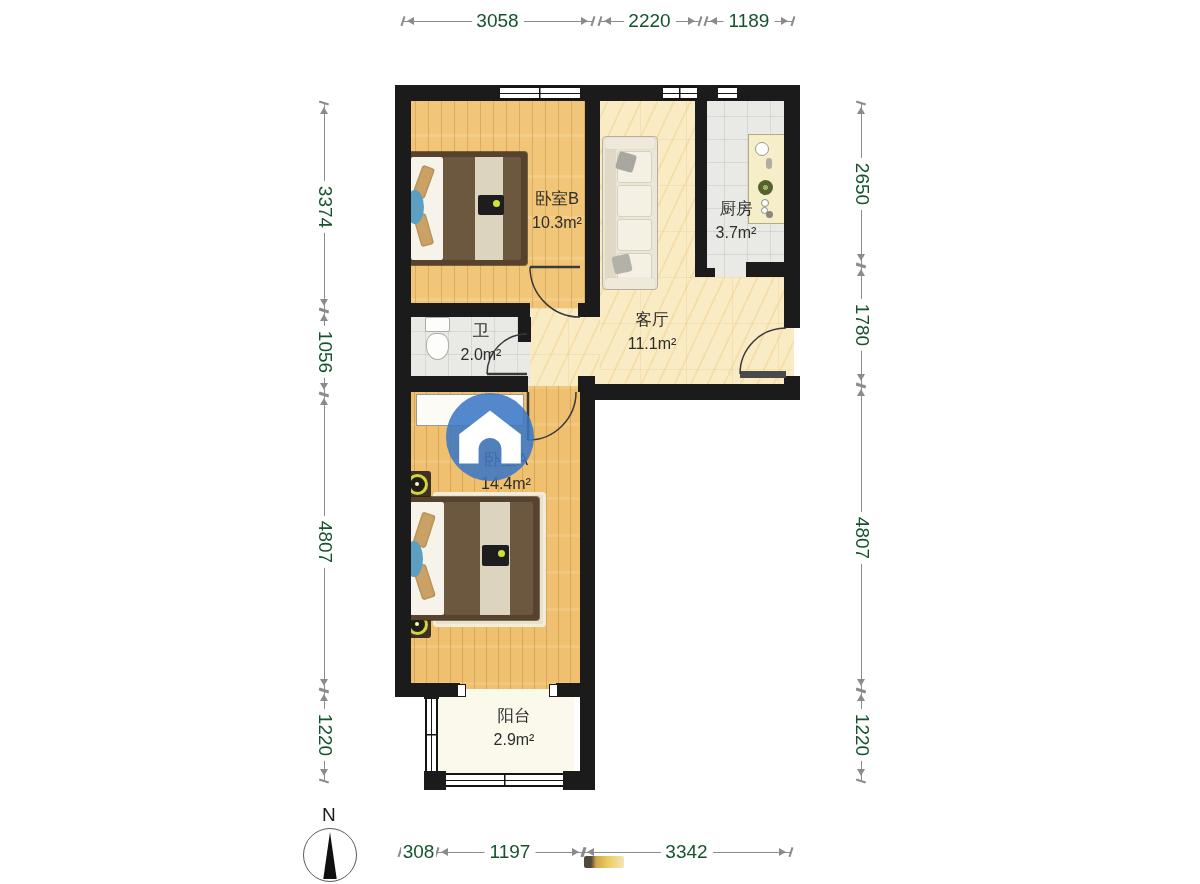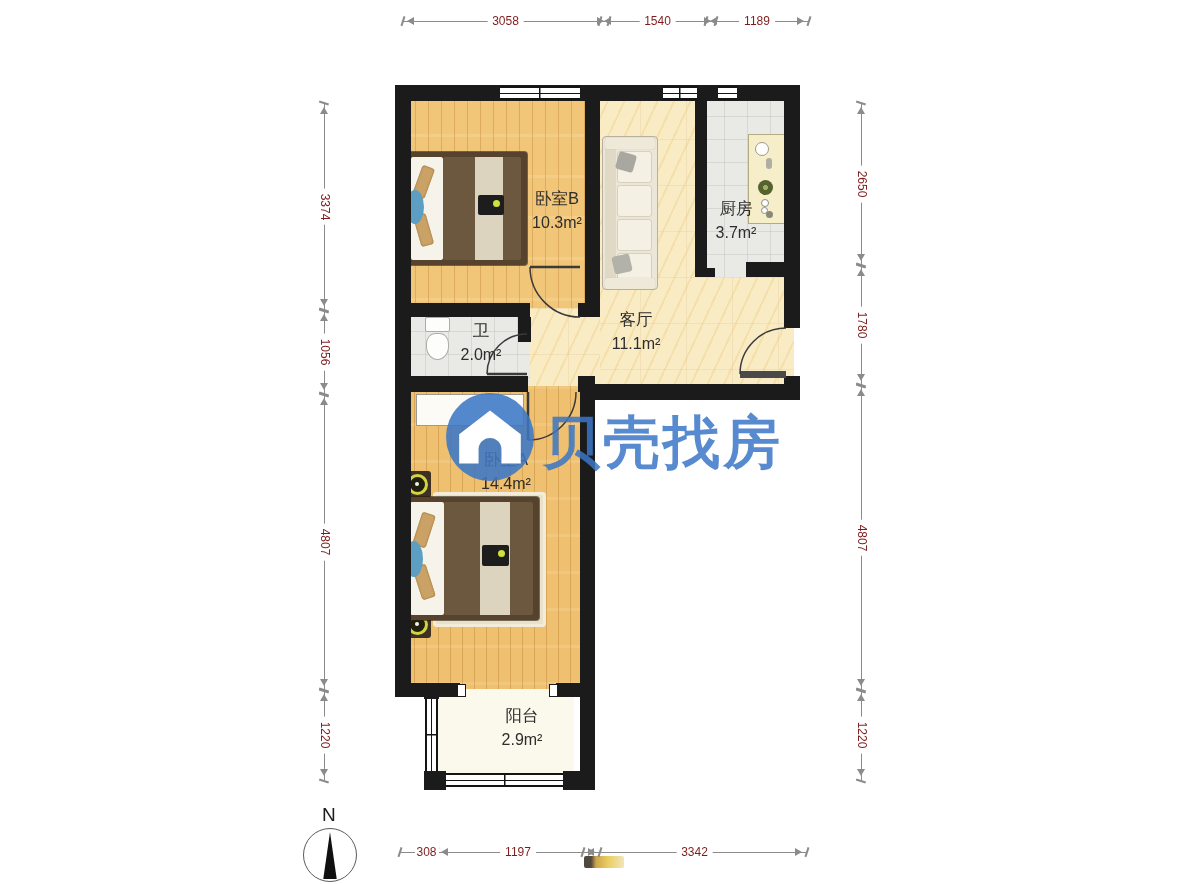--- a/index.html
+++ b/index.html
@@ -59,21 +59,21 @@
   .counter .c-k1{position:absolute;left:12px;top:64px;width:6px;height:6px;border-radius:50%;background:#fff;border:1px solid #8d8d84;}
   .counter .c-k2{position:absolute;left:12px;top:72px;width:5px;height:5px;border-radius:50%;background:#fff;border:1px solid #8d8d84;}
   .counter .c-sp{position:absolute;left:17px;top:76px;width:7px;height:7px;border-radius:50%;background:#8a8878;}
   .toilet-tank{position:absolute;background:#fdfdfb;border:1px solid #adada6;border-radius:2px;box-sizing:border-box;}
   .toilet-bowl{position:absolute;background:#fdfdfb;border:1px solid #adada6;border-radius:40% 40% 50% 50%;box-sizing:border-box;}
   
   .room-label{position:absolute;transform:translate(-50%,-50%);text-align:center;color:#2d2d2d;
     font-size:16.5px;line-height:1.45;white-space:nowrap;}
   .room-label .area{font-size:16px;color:#2d2d2d;}
   
-  .dim{position:absolute;color:#7f1d1d;font-size:12px;padding-left:16px;}
+  .dim{position:absolute;color:#14532d;font-size:19px;}
   .dim .ln{position:absolute;background:#8b8b8b;}
   .dim-h .ln{left:0;right:0;top:7px;height:1px;}
   .dim-v .ln{top:0;bottom:0;left:7px;width:1px;}
   .dim .lbl{position:absolute;background:#fff;z-index:2;}
   .dim-h .lbl{left:50%;top:7px;transform:translate(-50%,-50%);padding:0 5px;}
   .dim-v .lbl{left:8px;top:50%;transform:translate(-50%,-50%);writing-mode:vertical-rl;padding:5px 0;}
   .tk{position:absolute;background:#8b8b8b;}
   .dim-h .tk{width:1.5px;height:10px;top:2px;transform:rotate(18deg);}
   .dim-v .tk{height:1.5px;width:10px;left:2px;transform:rotate(18deg);}
   .arw{position:absolute;width:0;height:0;border:4px solid transparent;}
@@ -194,59 +194,58 @@
   </svg>
 
   <div class="room-label" style="left:557px;top:211px;">
     <div>卧室B</div>
     <div class="area">10.3m²</div>
   </div>
   <div class="room-label" style="left:736px;top:221px;">
     <div>厨房</div>
     <div class="area">3.7m²</div>
   </div>
-  <div class="room-label" style="left:636px;top:332px;">
+  <div class="room-label" style="left:652px;top:332px;">
     <div>客厅</div>
     <div class="area">11.1m²</div>
   </div>
   <div class="room-label" style="left:481px;top:343px;">
     <div>卫</div>
     <div class="area">2.0m²</div>
   </div>
   <div class="room-label" style="left:506px;top:472px;">
     <div>卧室A</div>
     <div class="area">14.4m²</div>
   </div>
-  <div class="room-label" style="left:514px;top:728px;margin-left:8px;">
+  <div class="room-label" style="left:514px;top:728px;">
     <div>阳台</div>
     <div class="area">2.9m²</div>
   </div>
 
   <svg class="abs" style="left:446px;top:393px;" width="88" height="88" viewBox="0 0 100 100">
     <circle cx="50" cy="50" r="50" fill="#3b76c6" opacity="0.87"></circle>
     <path d="M50 20 L85 47 L85 80 L63 80 L63 64 A13 13 0 0 0 37 64 L37 80 L15 80 L15 47 Z" fill="#ffffff"></path>
   </svg>
-  <div class="wm-text" style="left:543px;top:405px;">贝壳找房</div>
   <div class="wm-mini" style="left:584px;top:856px;width:40px;height:12px;"></div>
 
   <div class="dim dim-h" style="left:403px;top:14px;width:189px;height:16px;">
     <div class="ln"></div>
       <div class="tk" style="left:-1px;"></div>
       <div class="tk" style="right:-1px;"></div>
     <div class="arw a-l"></div>
       <div class="arw a-r"></div>
     <span class="lbl">3058</span>
   </div>
   <div class="dim dim-h" style="left:600px;top:14px;width:99px;height:16px;">
     <div class="ln"></div>
       <div class="tk" style="left:-1px;"></div>
       <div class="tk" style="right:-1px;"></div>
     <div class="arw a-l"></div>
       <div class="arw a-r"></div>
-    <span class="lbl">1540</span>
+    <span class="lbl">2220</span>
   </div>
   <div class="dim dim-h" style="left:706px;top:14px;width:86px;height:16px;">
     <div class="ln"></div>
       <div class="tk" style="left:-1px;"></div>
       <div class="tk" style="right:-1px;"></div>
     <div class="arw a-l"></div>
       <div class="arw a-r"></div>
     <span class="lbl">1189</span>
   </div>
 

